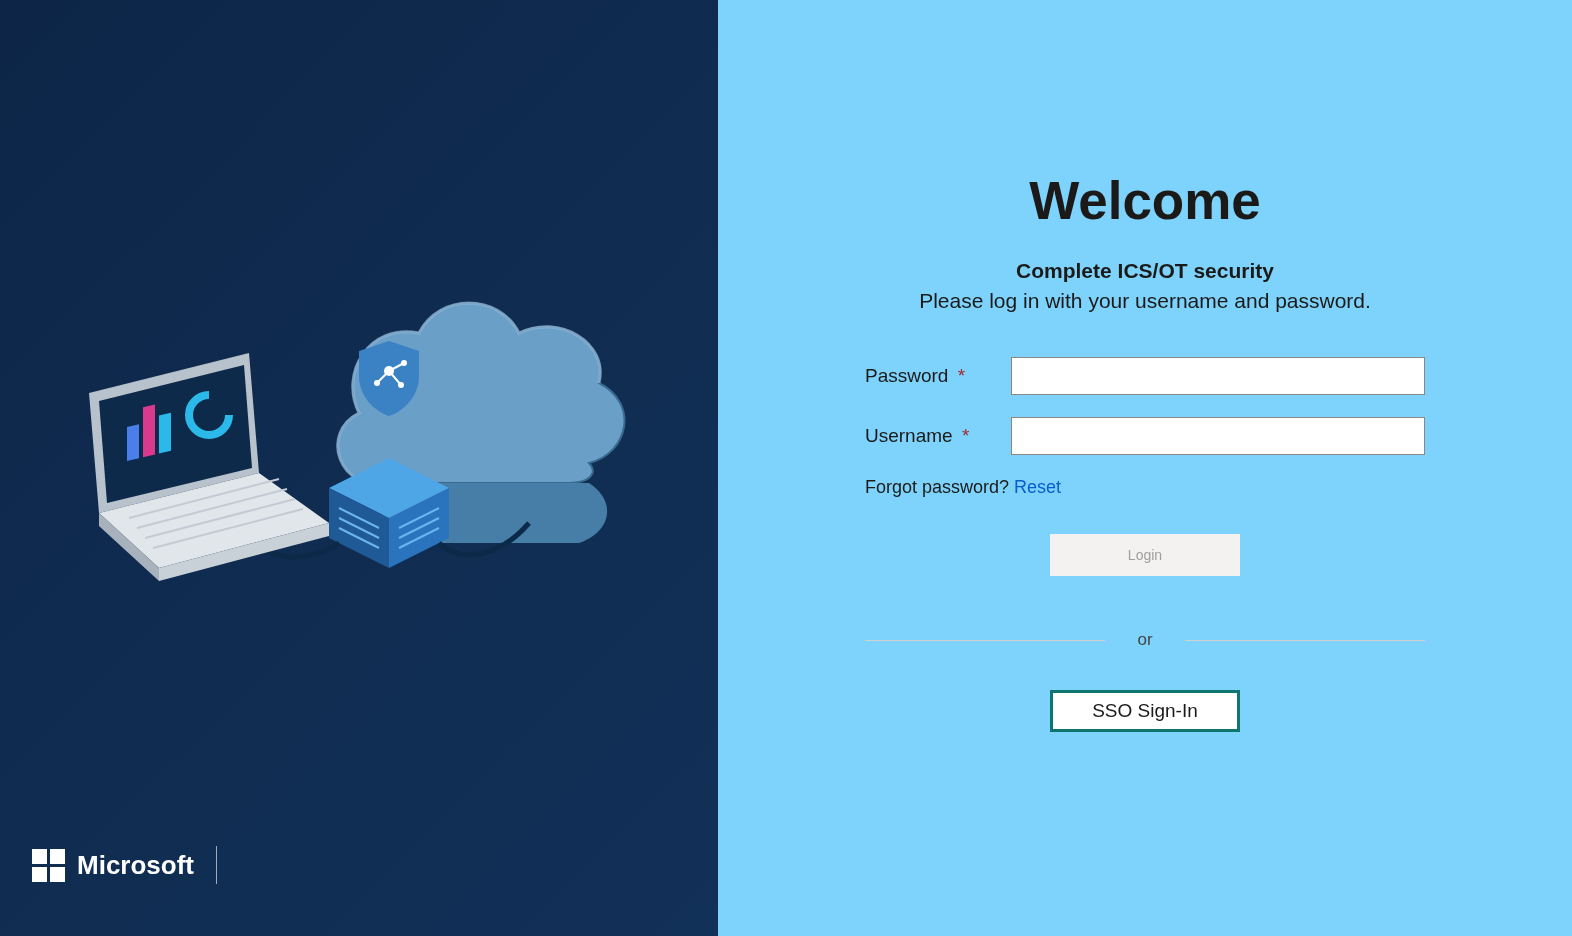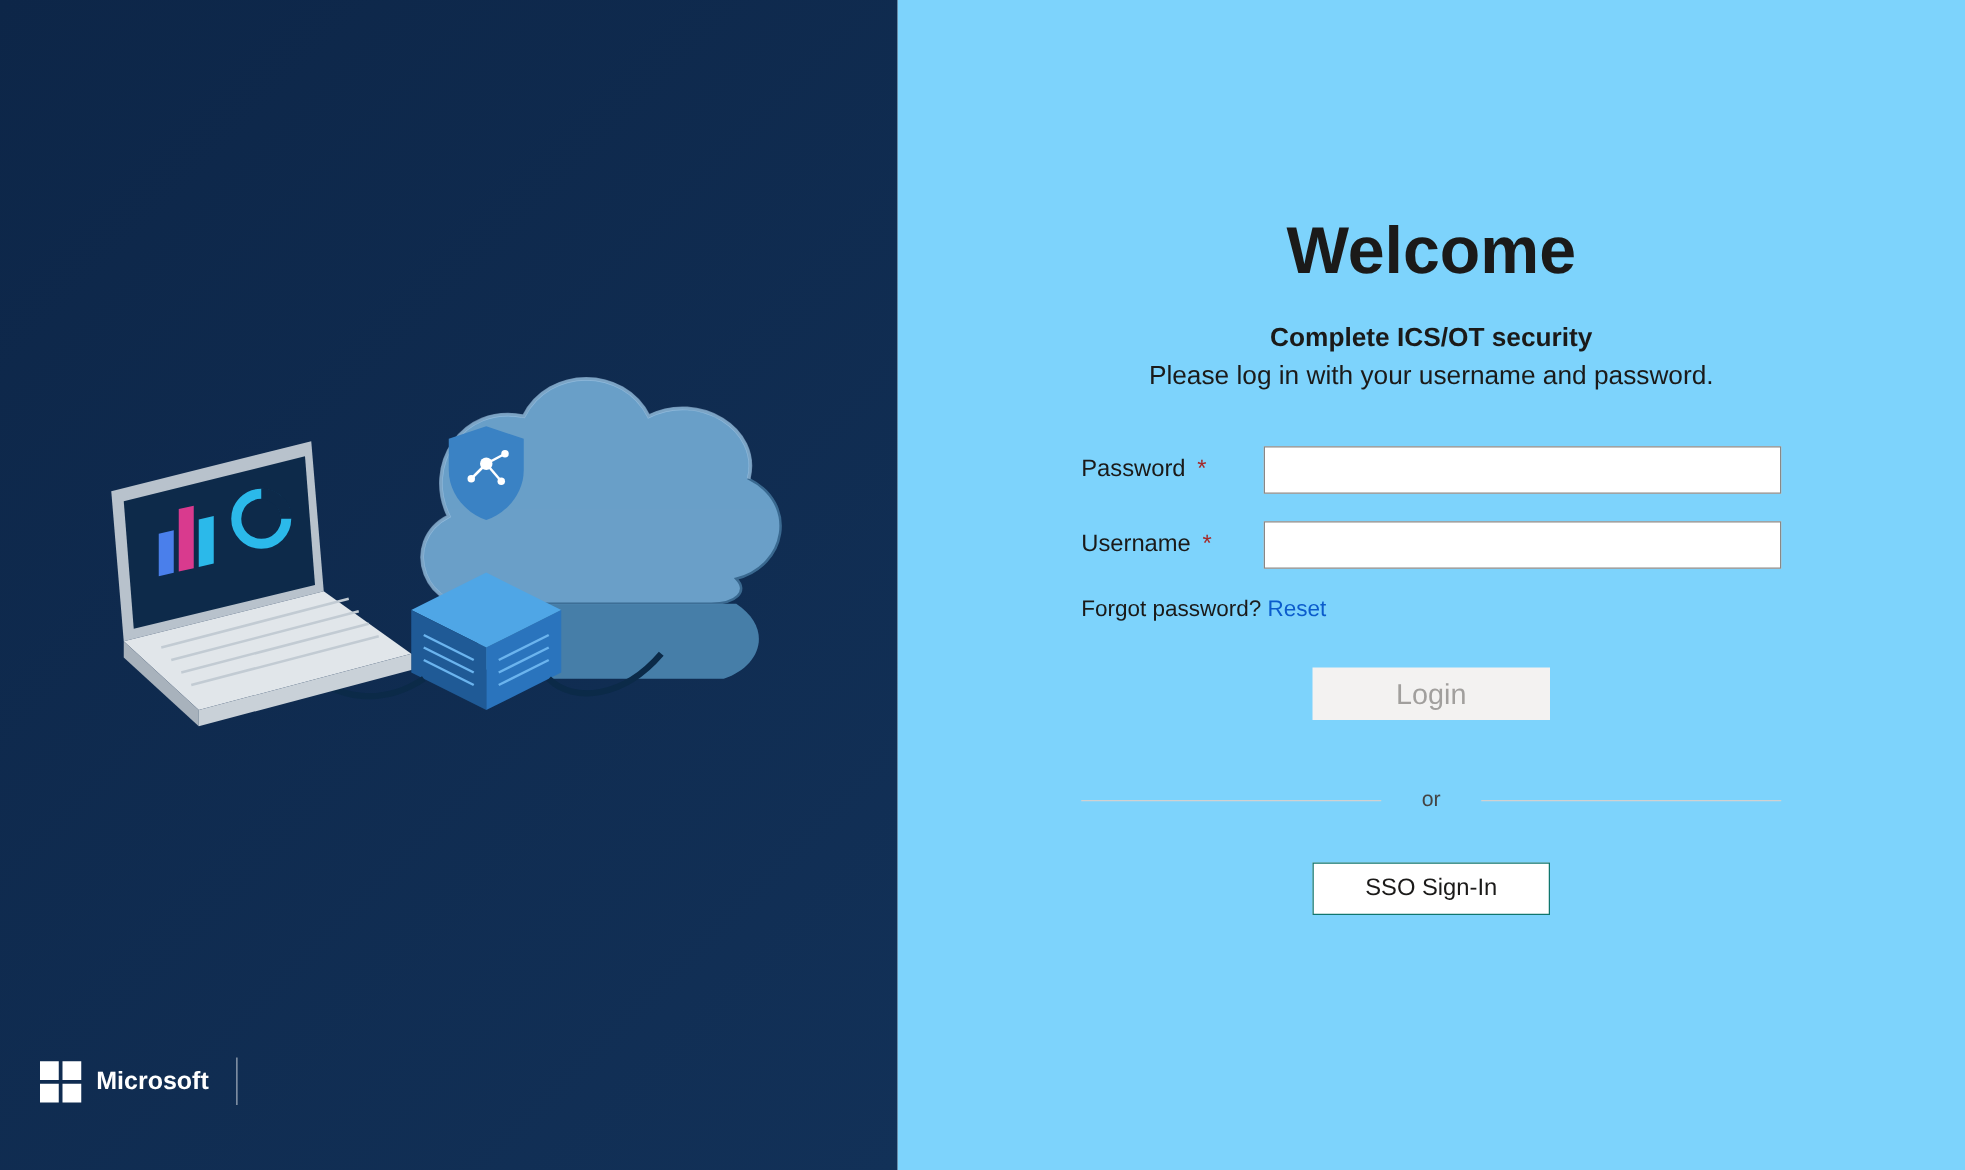--- a/index.html
+++ b/index.html
@@ -41,21 +41,21 @@
       align-items: center;
       gap: 12px;
     }
     .ms-squares {
       display: grid;
       grid-template-columns: 15px 15px;
       grid-template-rows: 15px 15px;
       gap: 3px;
     }
     .ms-squares span { background: #fff; }
-    .ms-text { font-size: 20px; font-weight: 600; }
+    .ms-text { font-size: 26px; font-weight: 600; }
     .brand-divider {
       width: 1px; height: 38px; background: rgba(255,255,255,0.6);
     }
     .defender-brand {
       display: flex; align-items: center; gap: 14px;
     }
     .defender-text { font-size: 26px; font-weight: 400; }
     .right-panel {
       flex: 1;
       height: 100%;
@@ -117,39 +117,39 @@
       cursor: pointer;
     }
     .login-btn {
       display: block;
       margin: 0 auto;
       width: 190px;
       height: 42px;
       background: #f3f2f1;
       color: #a19f9d;
       border: none;
-      font-size: 23px;
+      font-size: 14px;
       font-family: inherit;
       cursor: default;
     }
     .or-divider {
       display: flex;
       align-items: center;
       width: 560px;
       margin-top: 54px;
       margin-bottom: 40px;
       gap: 12px;
     }
     .or-line { flex: 1; height: 1px; background: #d1d1d1; }
     .or-text { padding: 0 20px; font-size: 17px; color: #444; }
     .sso-btn {
       width: 190px;
       height: 42px;
       background: #fff;
-      border: 1px solid #0f766e;
+      border: 3px solid #0f766e;
       font-size: 19px;
       font-family: inherit;
       cursor: pointer;
       color: #1b1a19;
     }
   </style>
 </head>
 <body>
 
 <div class="left-panel">

